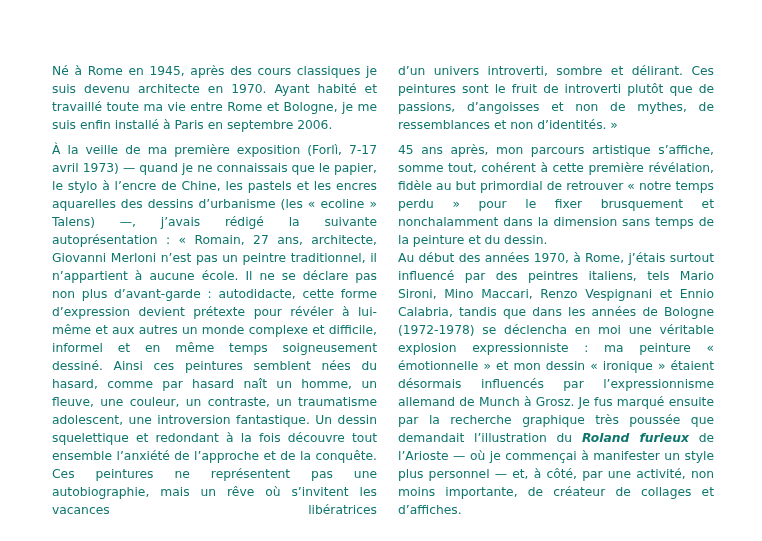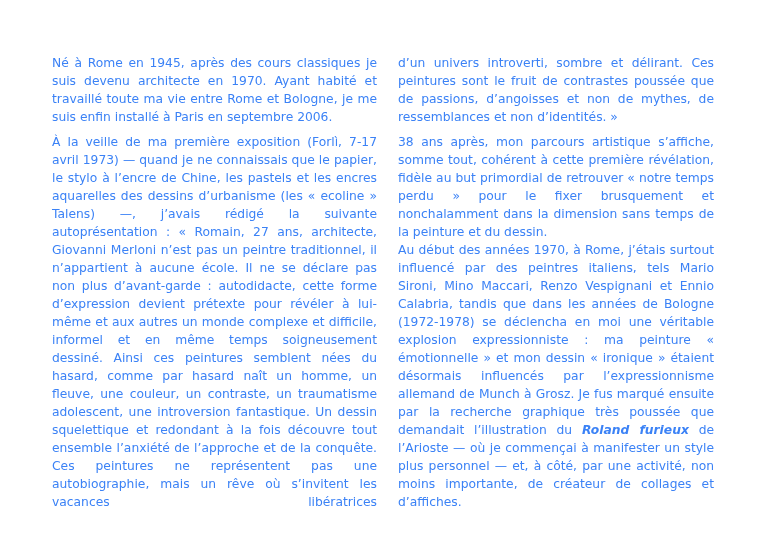--- a/index.html
+++ b/index.html
@@ -22,22 +22,23 @@
   .columns {
     position: absolute;
     left: 52px;
     top: 54px;
     display: flex;
     gap: 21px;
   }
   .col {
     font-size: 12.3px;
     line-height: 18px;
-    color: #3b82f6;
+    color: #0f766e;
     text-align: justify;
+    margin-top: 8px;
   }
   .col-left  { width: 325px; }
   .col-right { width: 316px; }
   .para { margin: 0; }
   .gap-after { margin-bottom: 7px; }
   
   .justify-last { text-align-last: justify; }
   .italic { font-style: italic; font-weight: bold; }
 </style>
 </head>
@@ -45,19 +46,19 @@
 
 <div class="page">
   <div class="columns">
 
     <div class="col col-left">
       <p class="para gap-after">Né à Rome en 1945, après des cours classiques je suis devenu architecte en 1970. Ayant habité et travaillé toute ma vie entre Rome et Bologne, je me suis enfin installé à Paris en septembre 2006.</p>
       <p class="para justify-last">À la veille de ma première exposition (Forlì, 7-17 avril 1973) — quand je ne connaissais que le papier, le stylo à l’encre de Chine, les pastels et les encres aquarelles des dessins d’urbanisme (les « ecoline » Talens) —, j’avais rédigé la suivante autoprésentation : « Romain, 27 ans, architecte, Giovanni Merloni n’est pas un peintre traditionnel, il n’appartient à aucune école. Il ne se déclare pas non plus d’avant-garde : autodidacte, cette forme d’expression devient prétexte pour révéler à lui-même et aux autres un monde complexe et difficile, informel et en même temps soigneusement dessiné. Ainsi ces peintures semblent nées du hasard, comme par hasard naît un homme, un fleuve, une couleur, un contraste, un traumatisme adolescent, une introversion fantastique. Un dessin squelettique et redondant à la fois découvre tout ensemble l’anxiété de l’approche et de la conquête. Ces peintures ne représentent pas une autobiographie, mais un rêve où s’invitent les vacances libératrices</p>
     </div>
 
     <div class="col col-right">
-      <p class="para gap-after">d’un univers introverti, sombre et délirant. Ces peintures sont le fruit de contrastes poussée que de passions, d’angoisses et non de mythes, de ressemblances et non d’identités. »</p>
-      <p class="para">38 ans après, mon parcours artistique s’affiche, somme tout, cohérent à cette première révélation, fidèle au but primordial de retrouver « notre temps perdu » pour le fixer brusquement et nonchalamment dans la dimension sans temps de la peinture et du dessin.</p>
+      <p class="para gap-after">d’un univers introverti, sombre et délirant. Ces peintures sont le fruit de introverti plutôt que de passions, d’angoisses et non de mythes, de ressemblances et non d’identités. »</p>
+      <p class="para">45 ans après, mon parcours artistique s’affiche, somme tout, cohérent à cette première révélation, fidèle au but primordial de retrouver « notre temps perdu » pour le fixer brusquement et nonchalamment dans la dimension sans temps de la peinture et du dessin.</p>
       <p class="para"><span>Au début des années 1970, à Rome, j’étais surtout influencé par des peintres italiens, tels Mario Sironi, Mino Maccari, Renzo Vespignani et Ennio Calabria, tandis que dans les années de Bologne (1972-1978) se déclencha en moi une véritable explosion expressionniste : ma peinture « émotionnelle » et mon dessin « ironique » étaient désormais influencés par l’expressionnisme allemand de Munch à Grosz. Je fus marqué ensuite par la recherche graphique très poussée que demandait l’illustration du </span><span class="italic">Roland furieux</span><span> de l’Arioste — où je commençai à manifester un style plus personnel — et, à côté, par une activité, non moins importante, de créateur de collages et d’affiches.</span></p>
     </div>
 
   </div>
 </div>
 
 </body></html>

